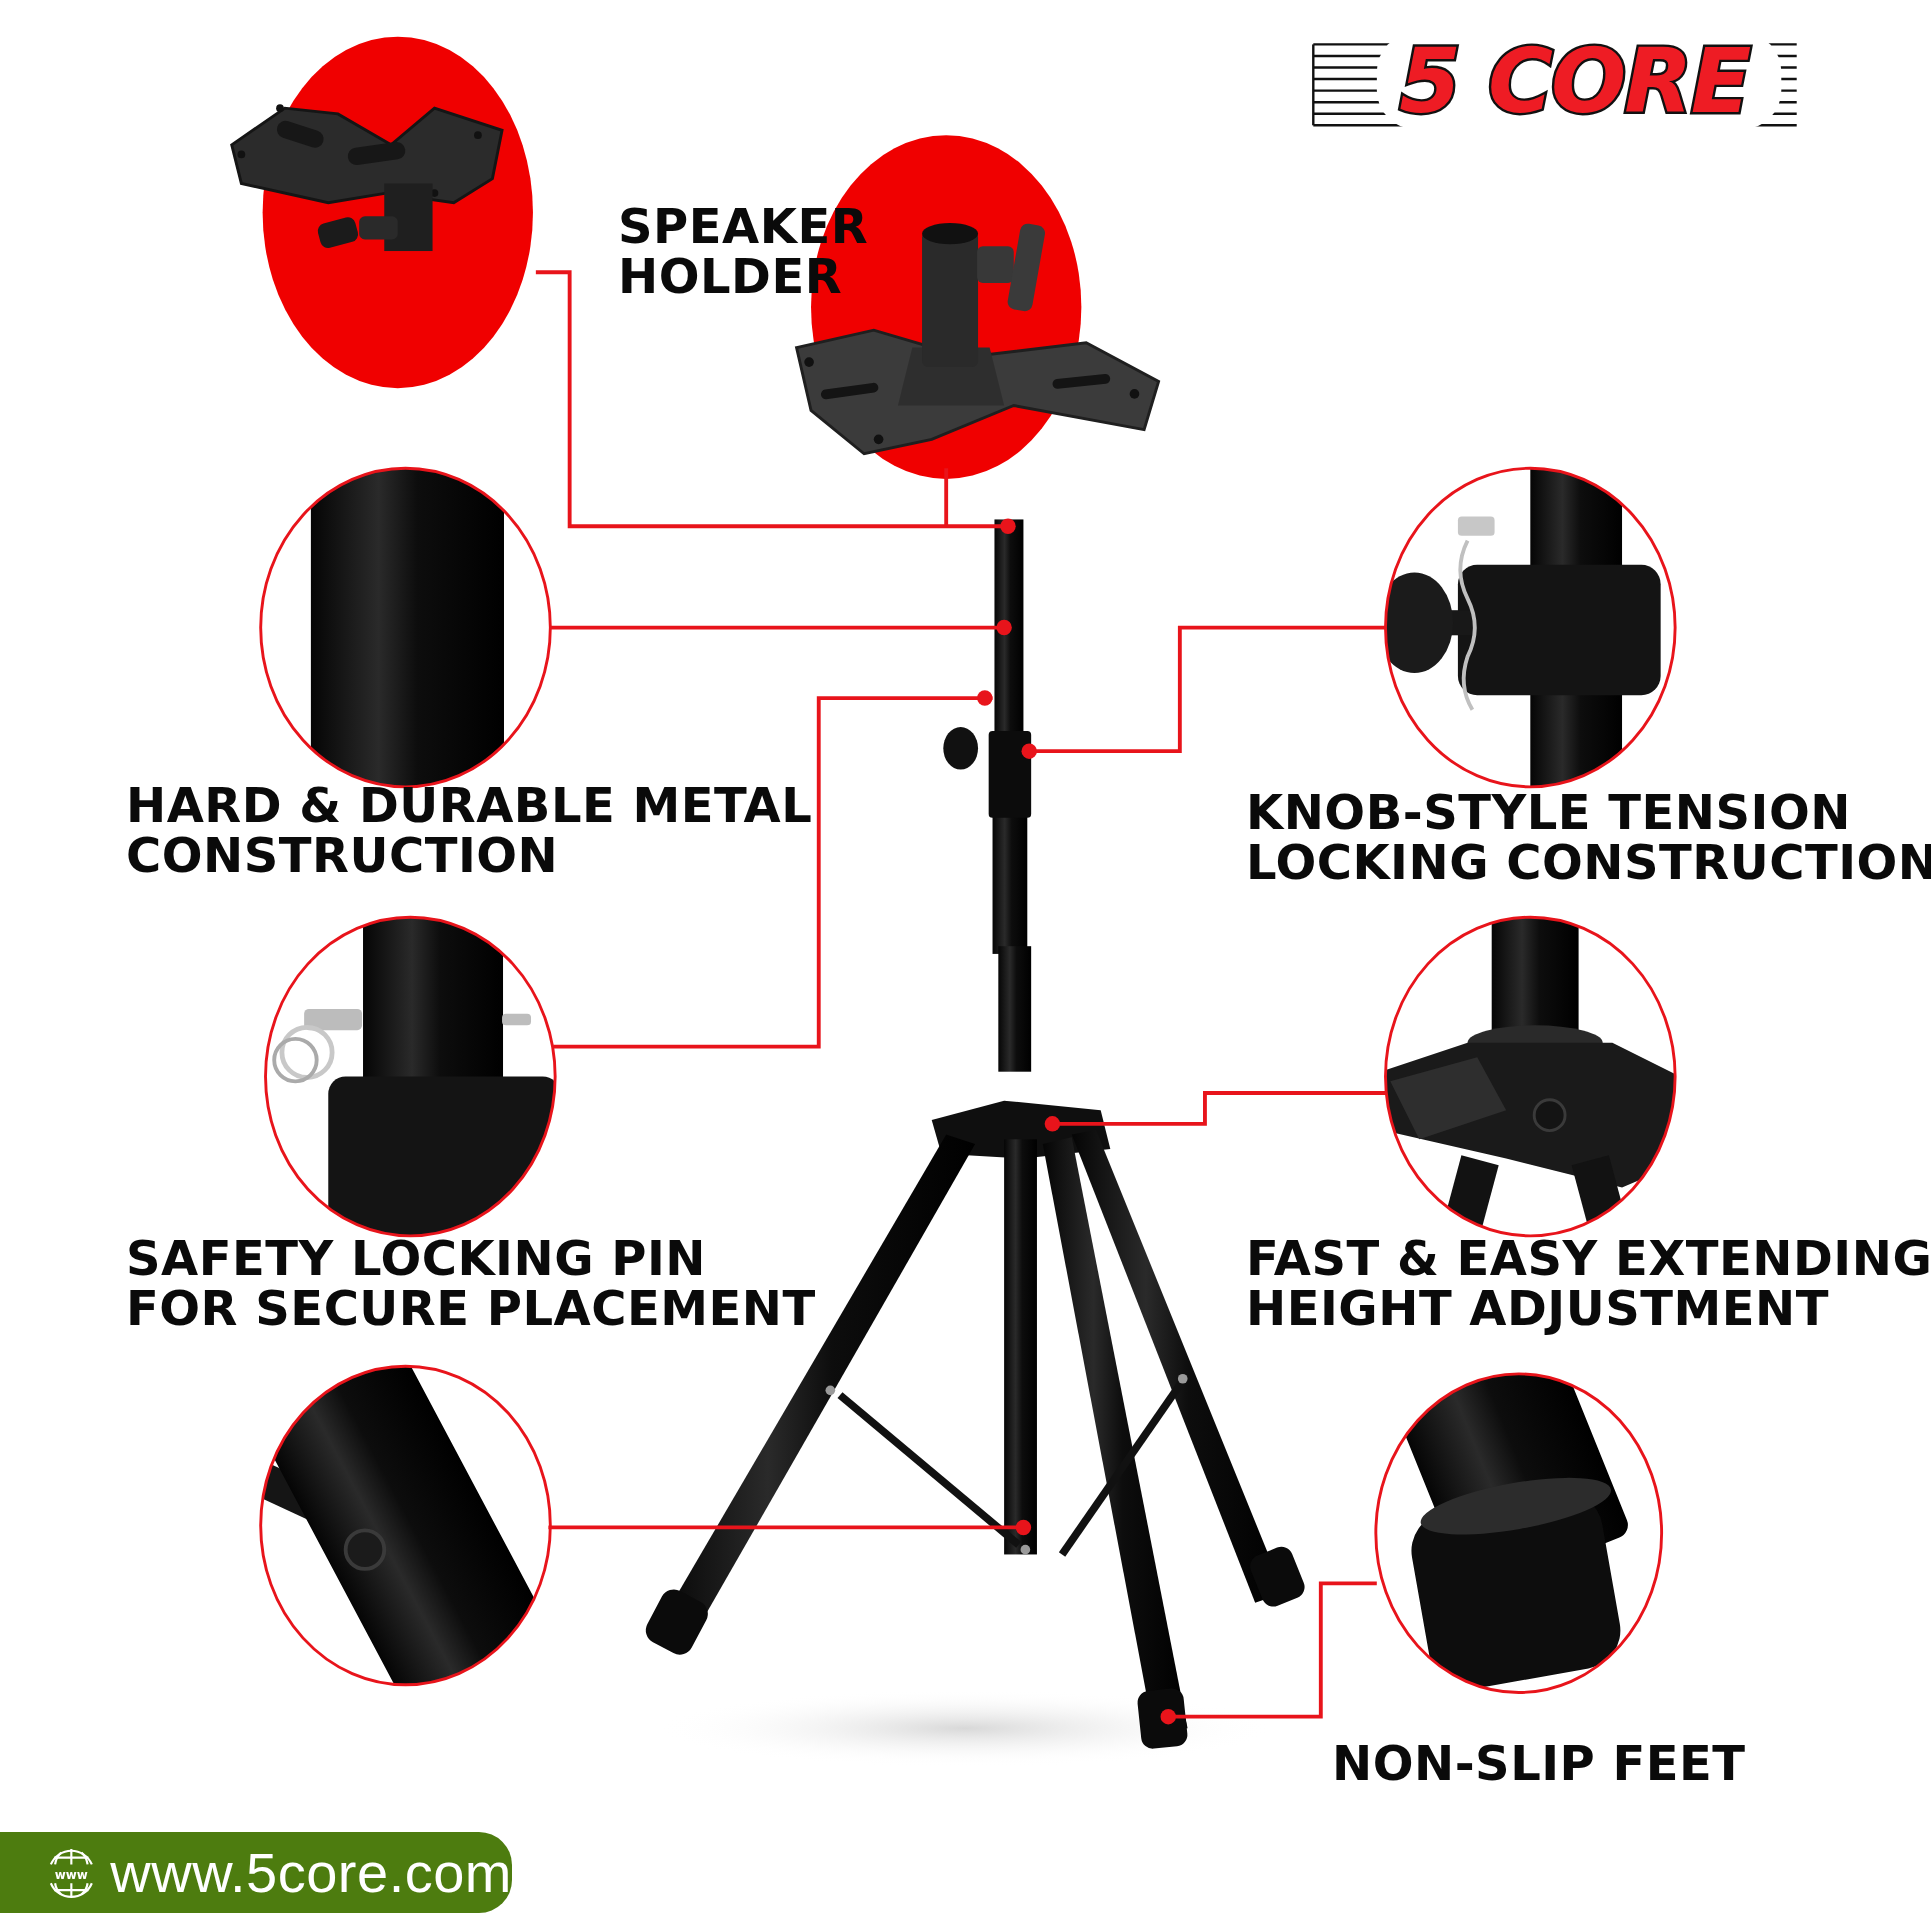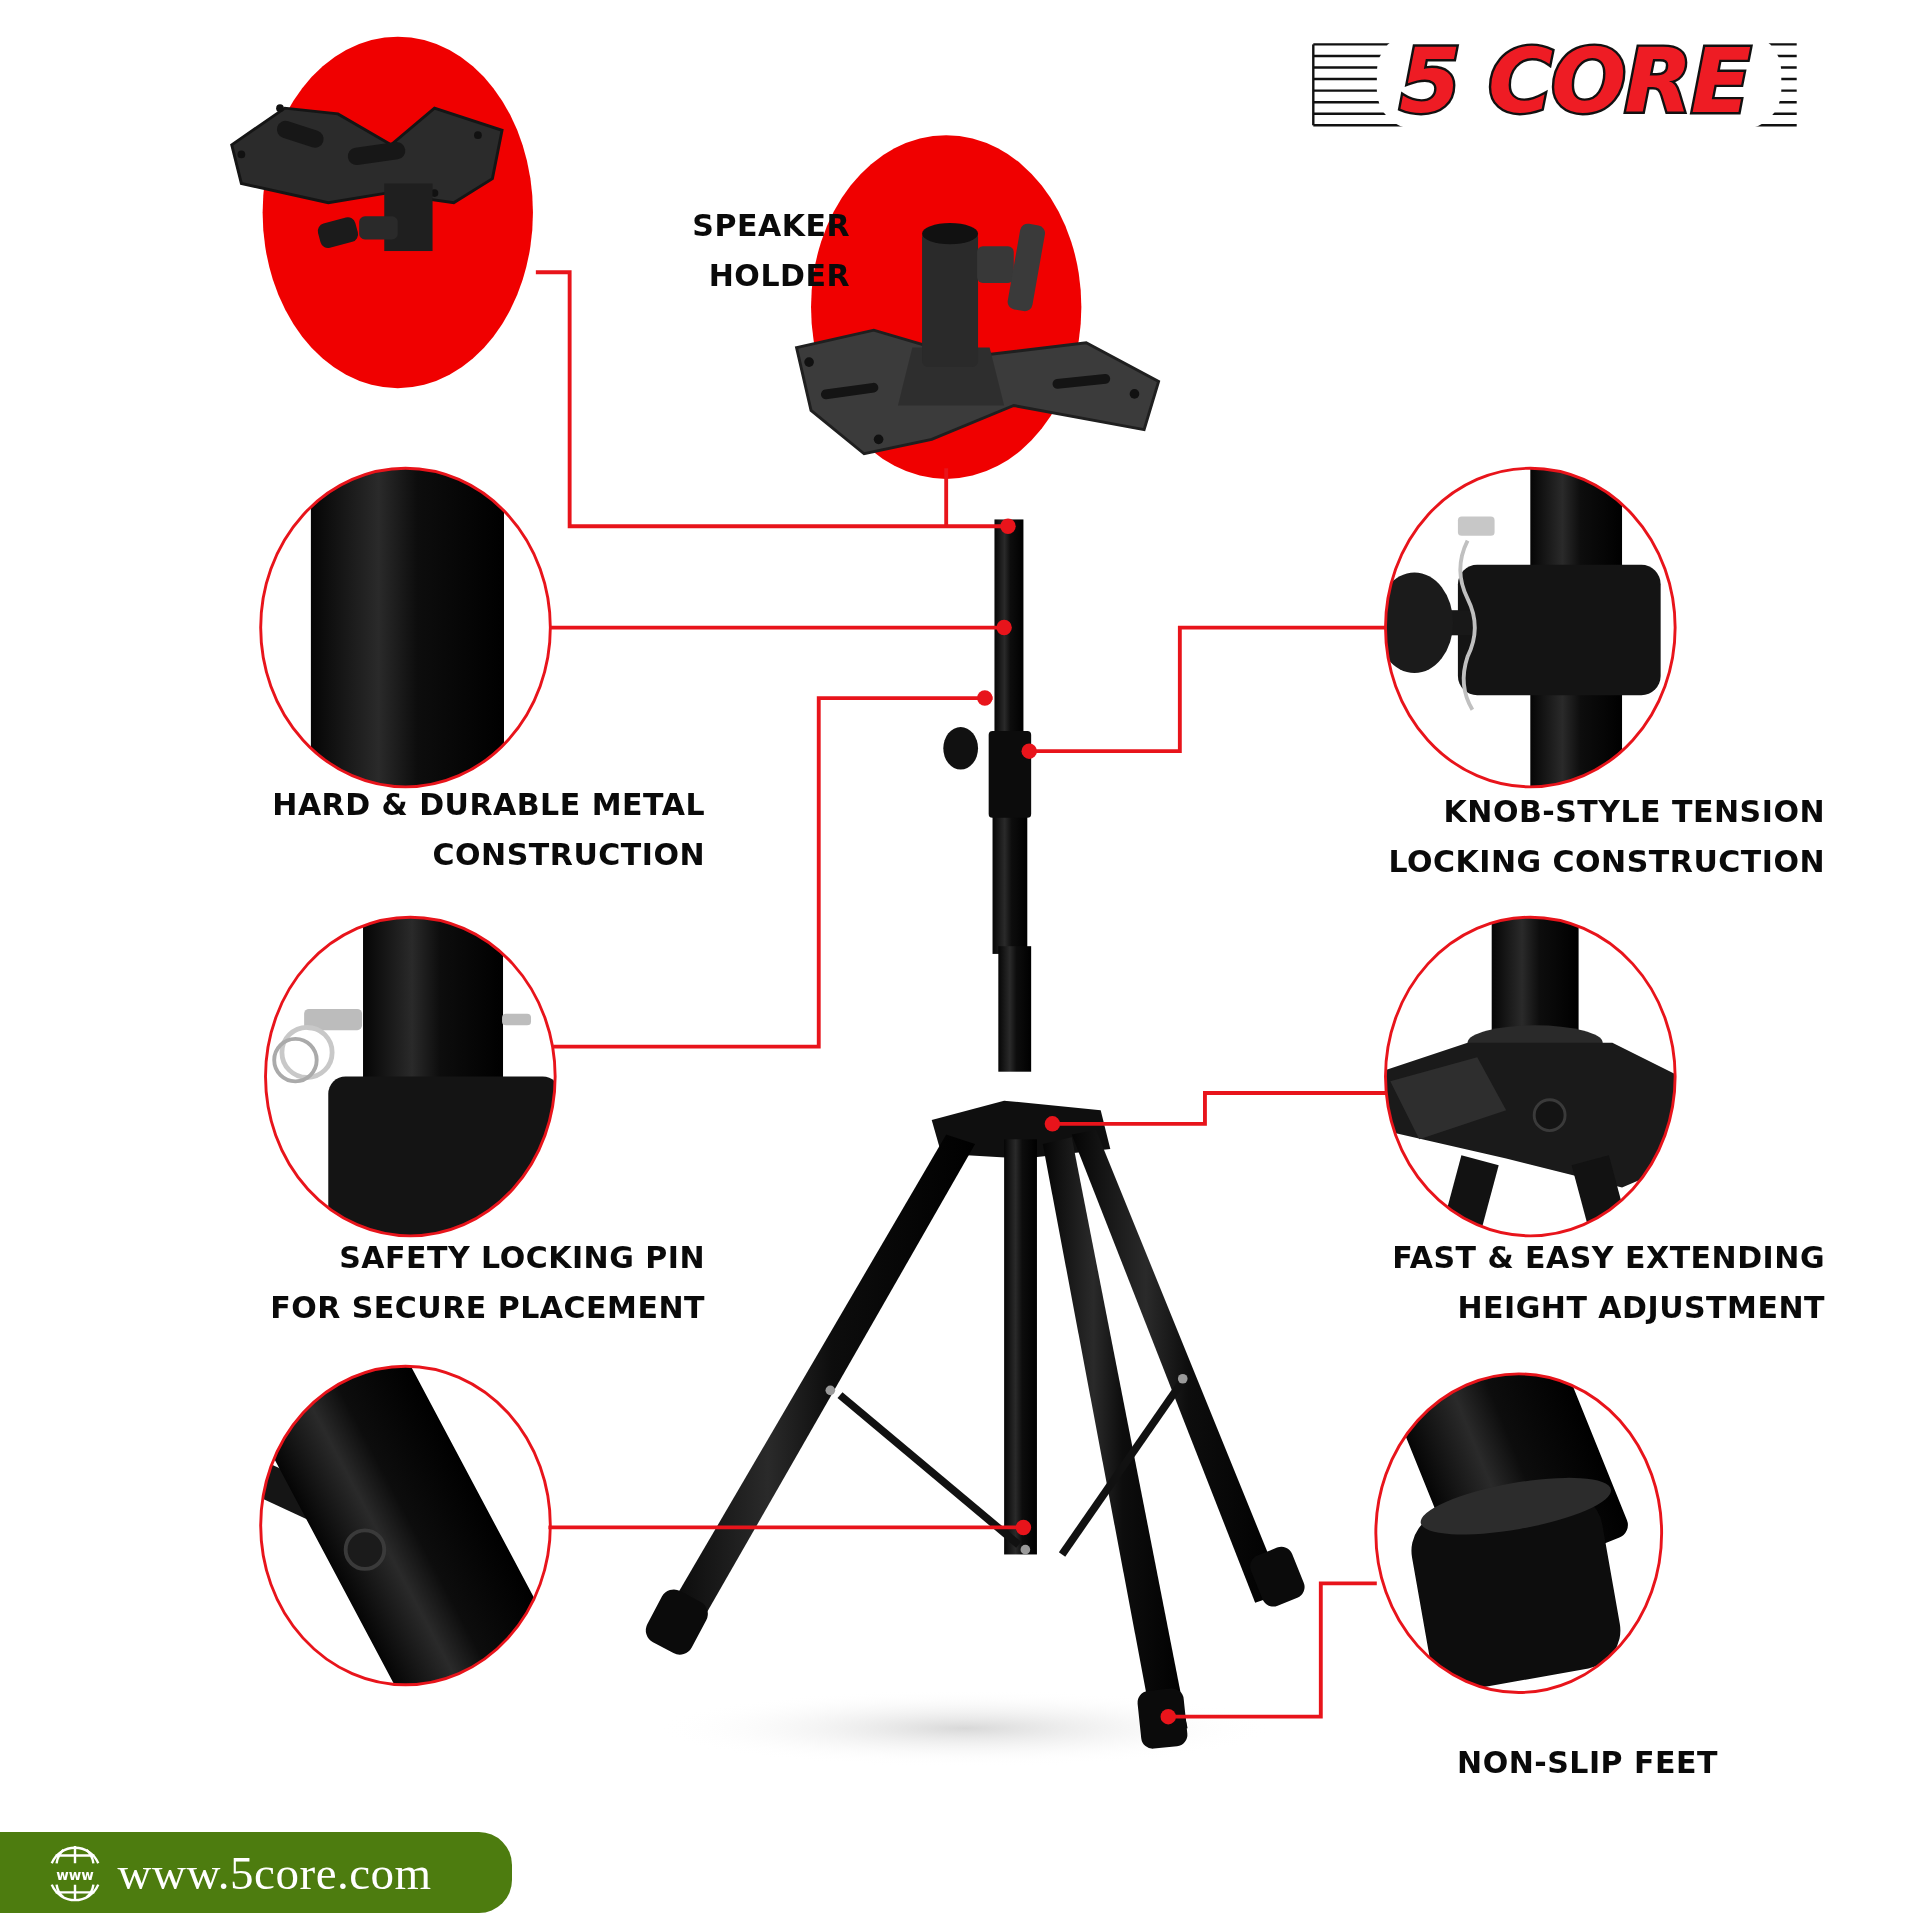--- a/index.html
+++ b/index.html
@@ -9,43 +9,43 @@
       height: 1931px;
       overflow: hidden;
       background: #ffffff;
       font-family: "Liberation Sans", "DejaVu Sans", sans-serif;
     }
     .label {
       position: absolute;
       color: #0a0a0a;
       font-family: "DejaVu Sans", "Liberation Sans", sans-serif;
       font-weight: bold;
-      font-size: 30px;
+      font-size: 48px;
       line-height: 50px;
-      text-align: right;
+      text-align: left;
       letter-spacing: 0.5px;
       white-space: nowrap;
     }
     .label .line { display: block; }
     .svg-layer { position: absolute; left: 0; top: 0; }
     .web-pill {
       position: absolute;
       left: 0; top: 1832px;
       width: 512px; height: 81px;
       background: #4d7c0f;
       border-radius: 0 33px 33px 0;
       display: flex; align-items: center;
     }
     .web-pill .globe {
       width: 62px; height: 62px; margin-left: 44px;
     }
     .web-pill .url {
       color: #fff;
-      font-family: Liberation Serif, serif;
-      font-size: 47px;
+      font-family: Liberation Sans, sans-serif;
+      font-size: 56px;
       margin-left: 11.6px;
       letter-spacing: 0.5px;
     }
     .logo {
       position: absolute;
       left: 1309px; top: 29px;
       width: 492px; height: 104px;
     }
   </style>
 </head>

